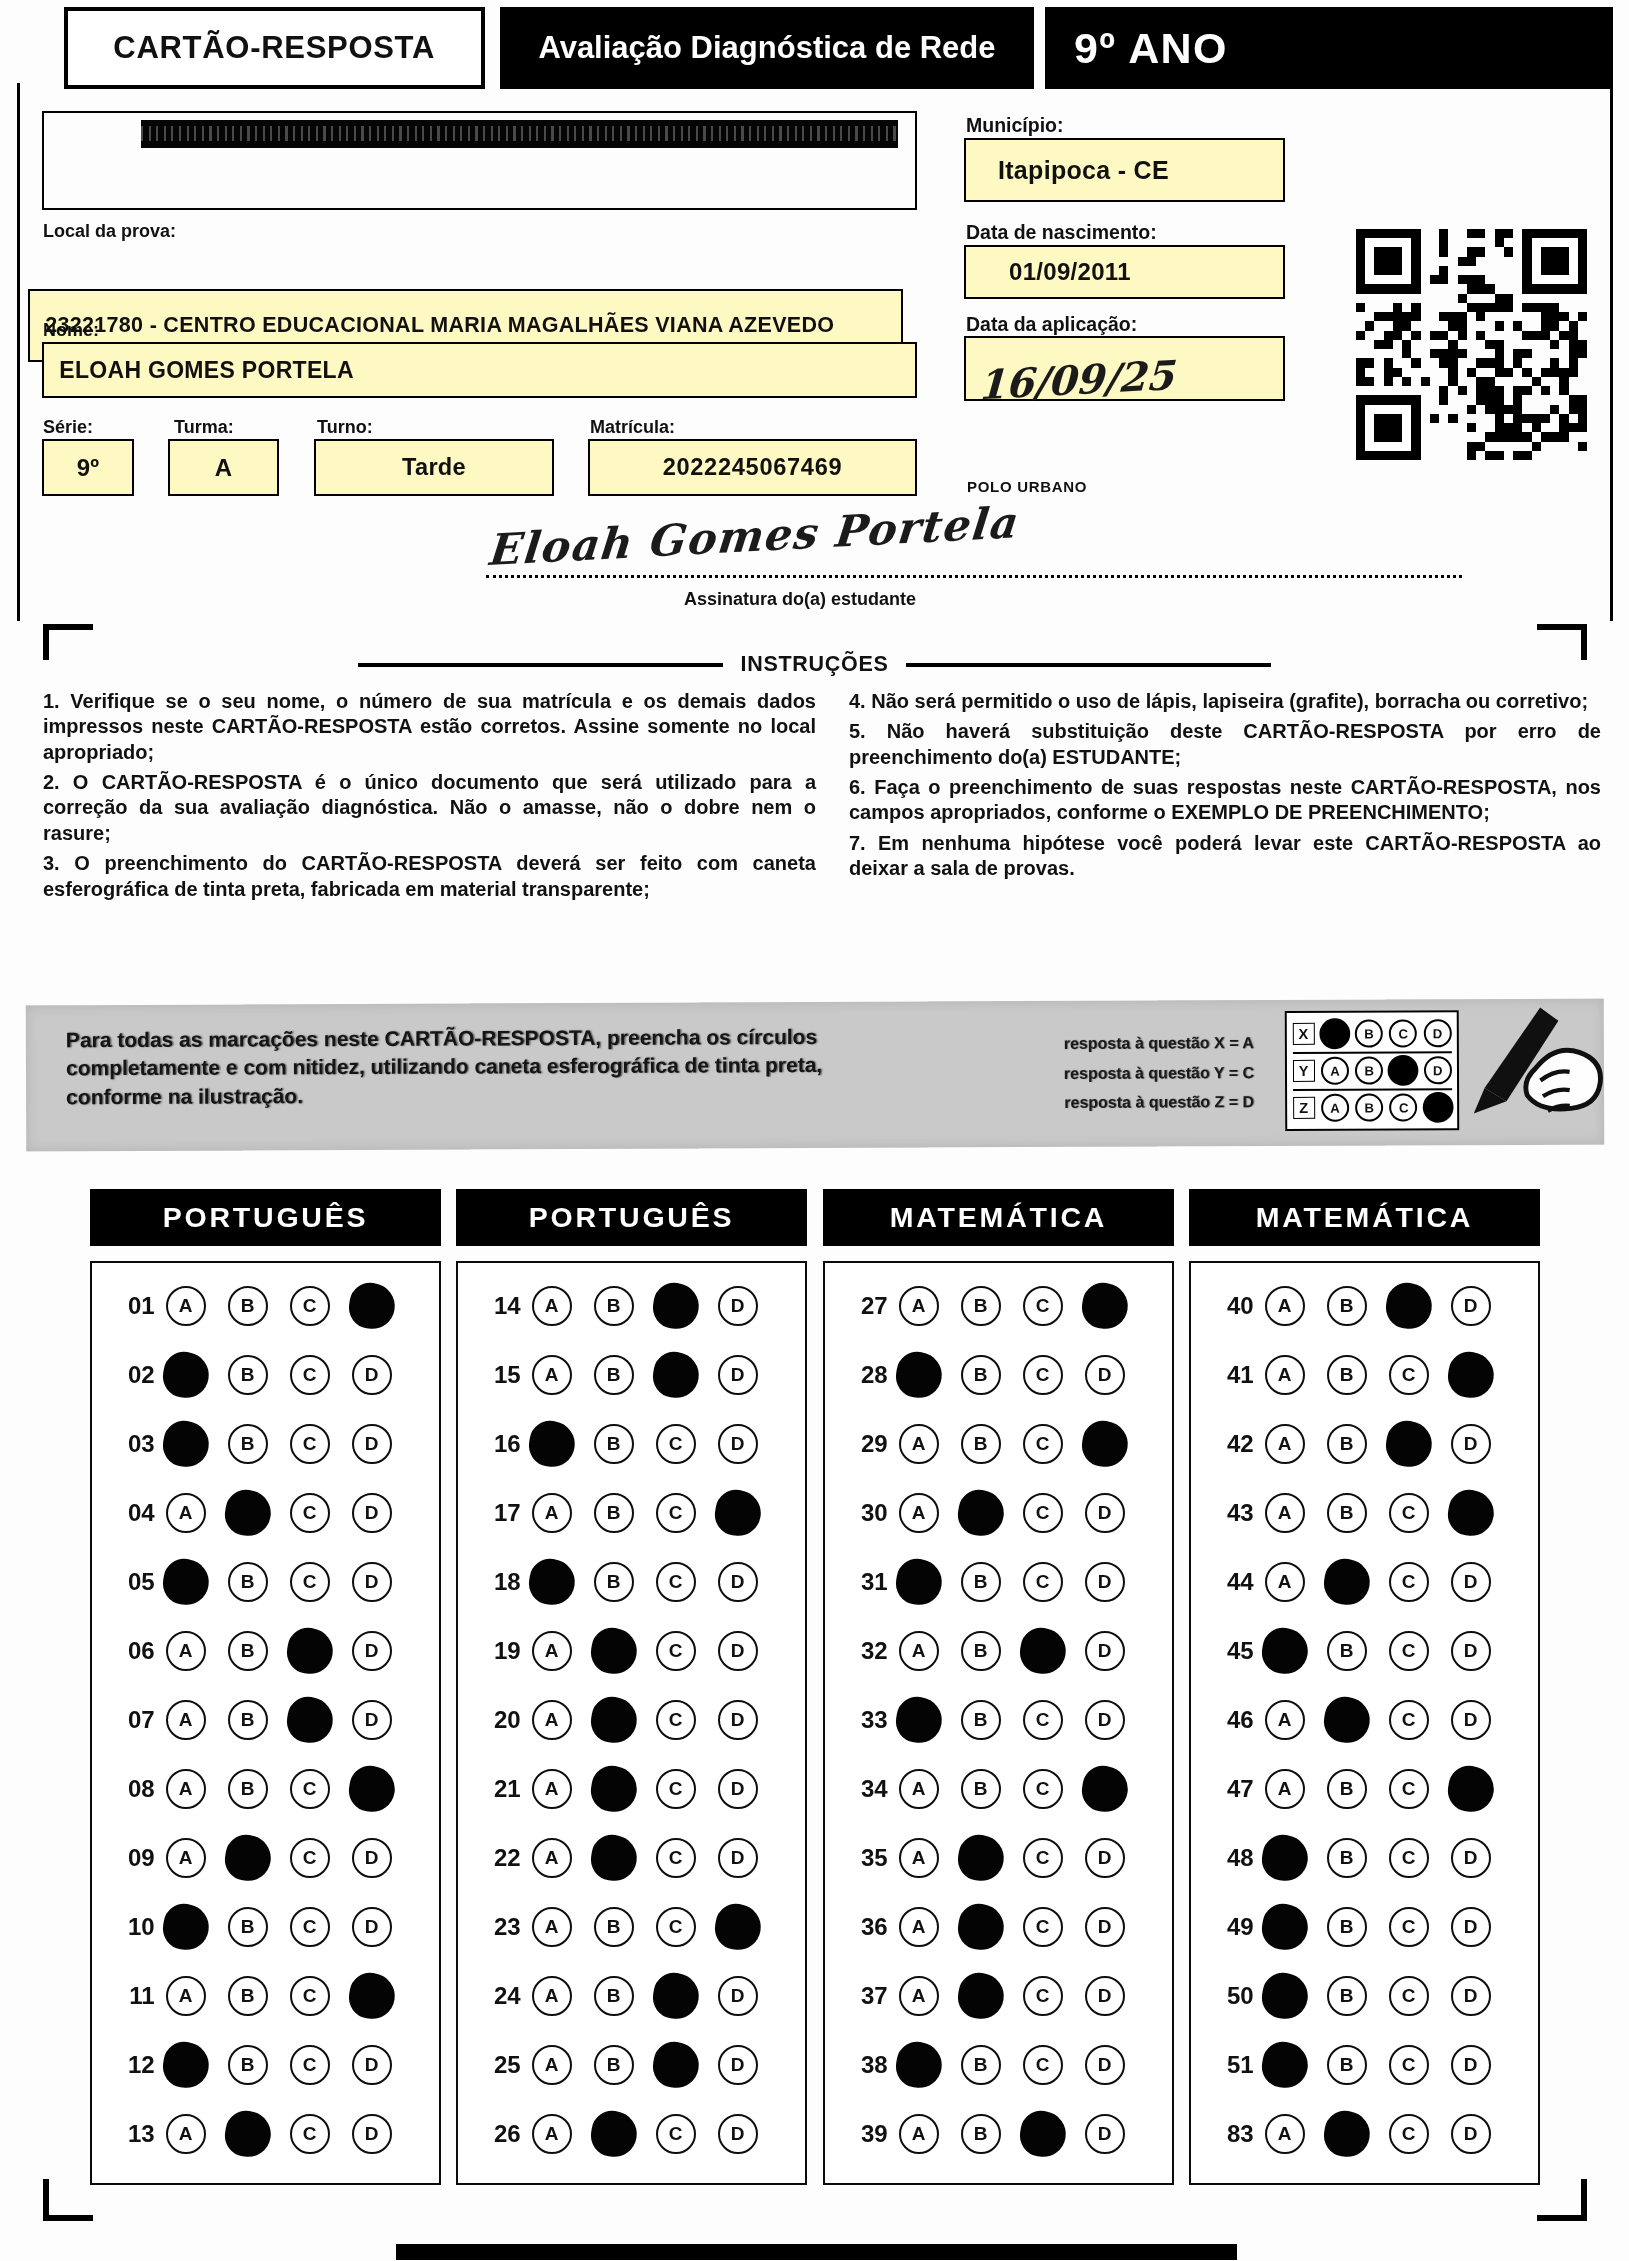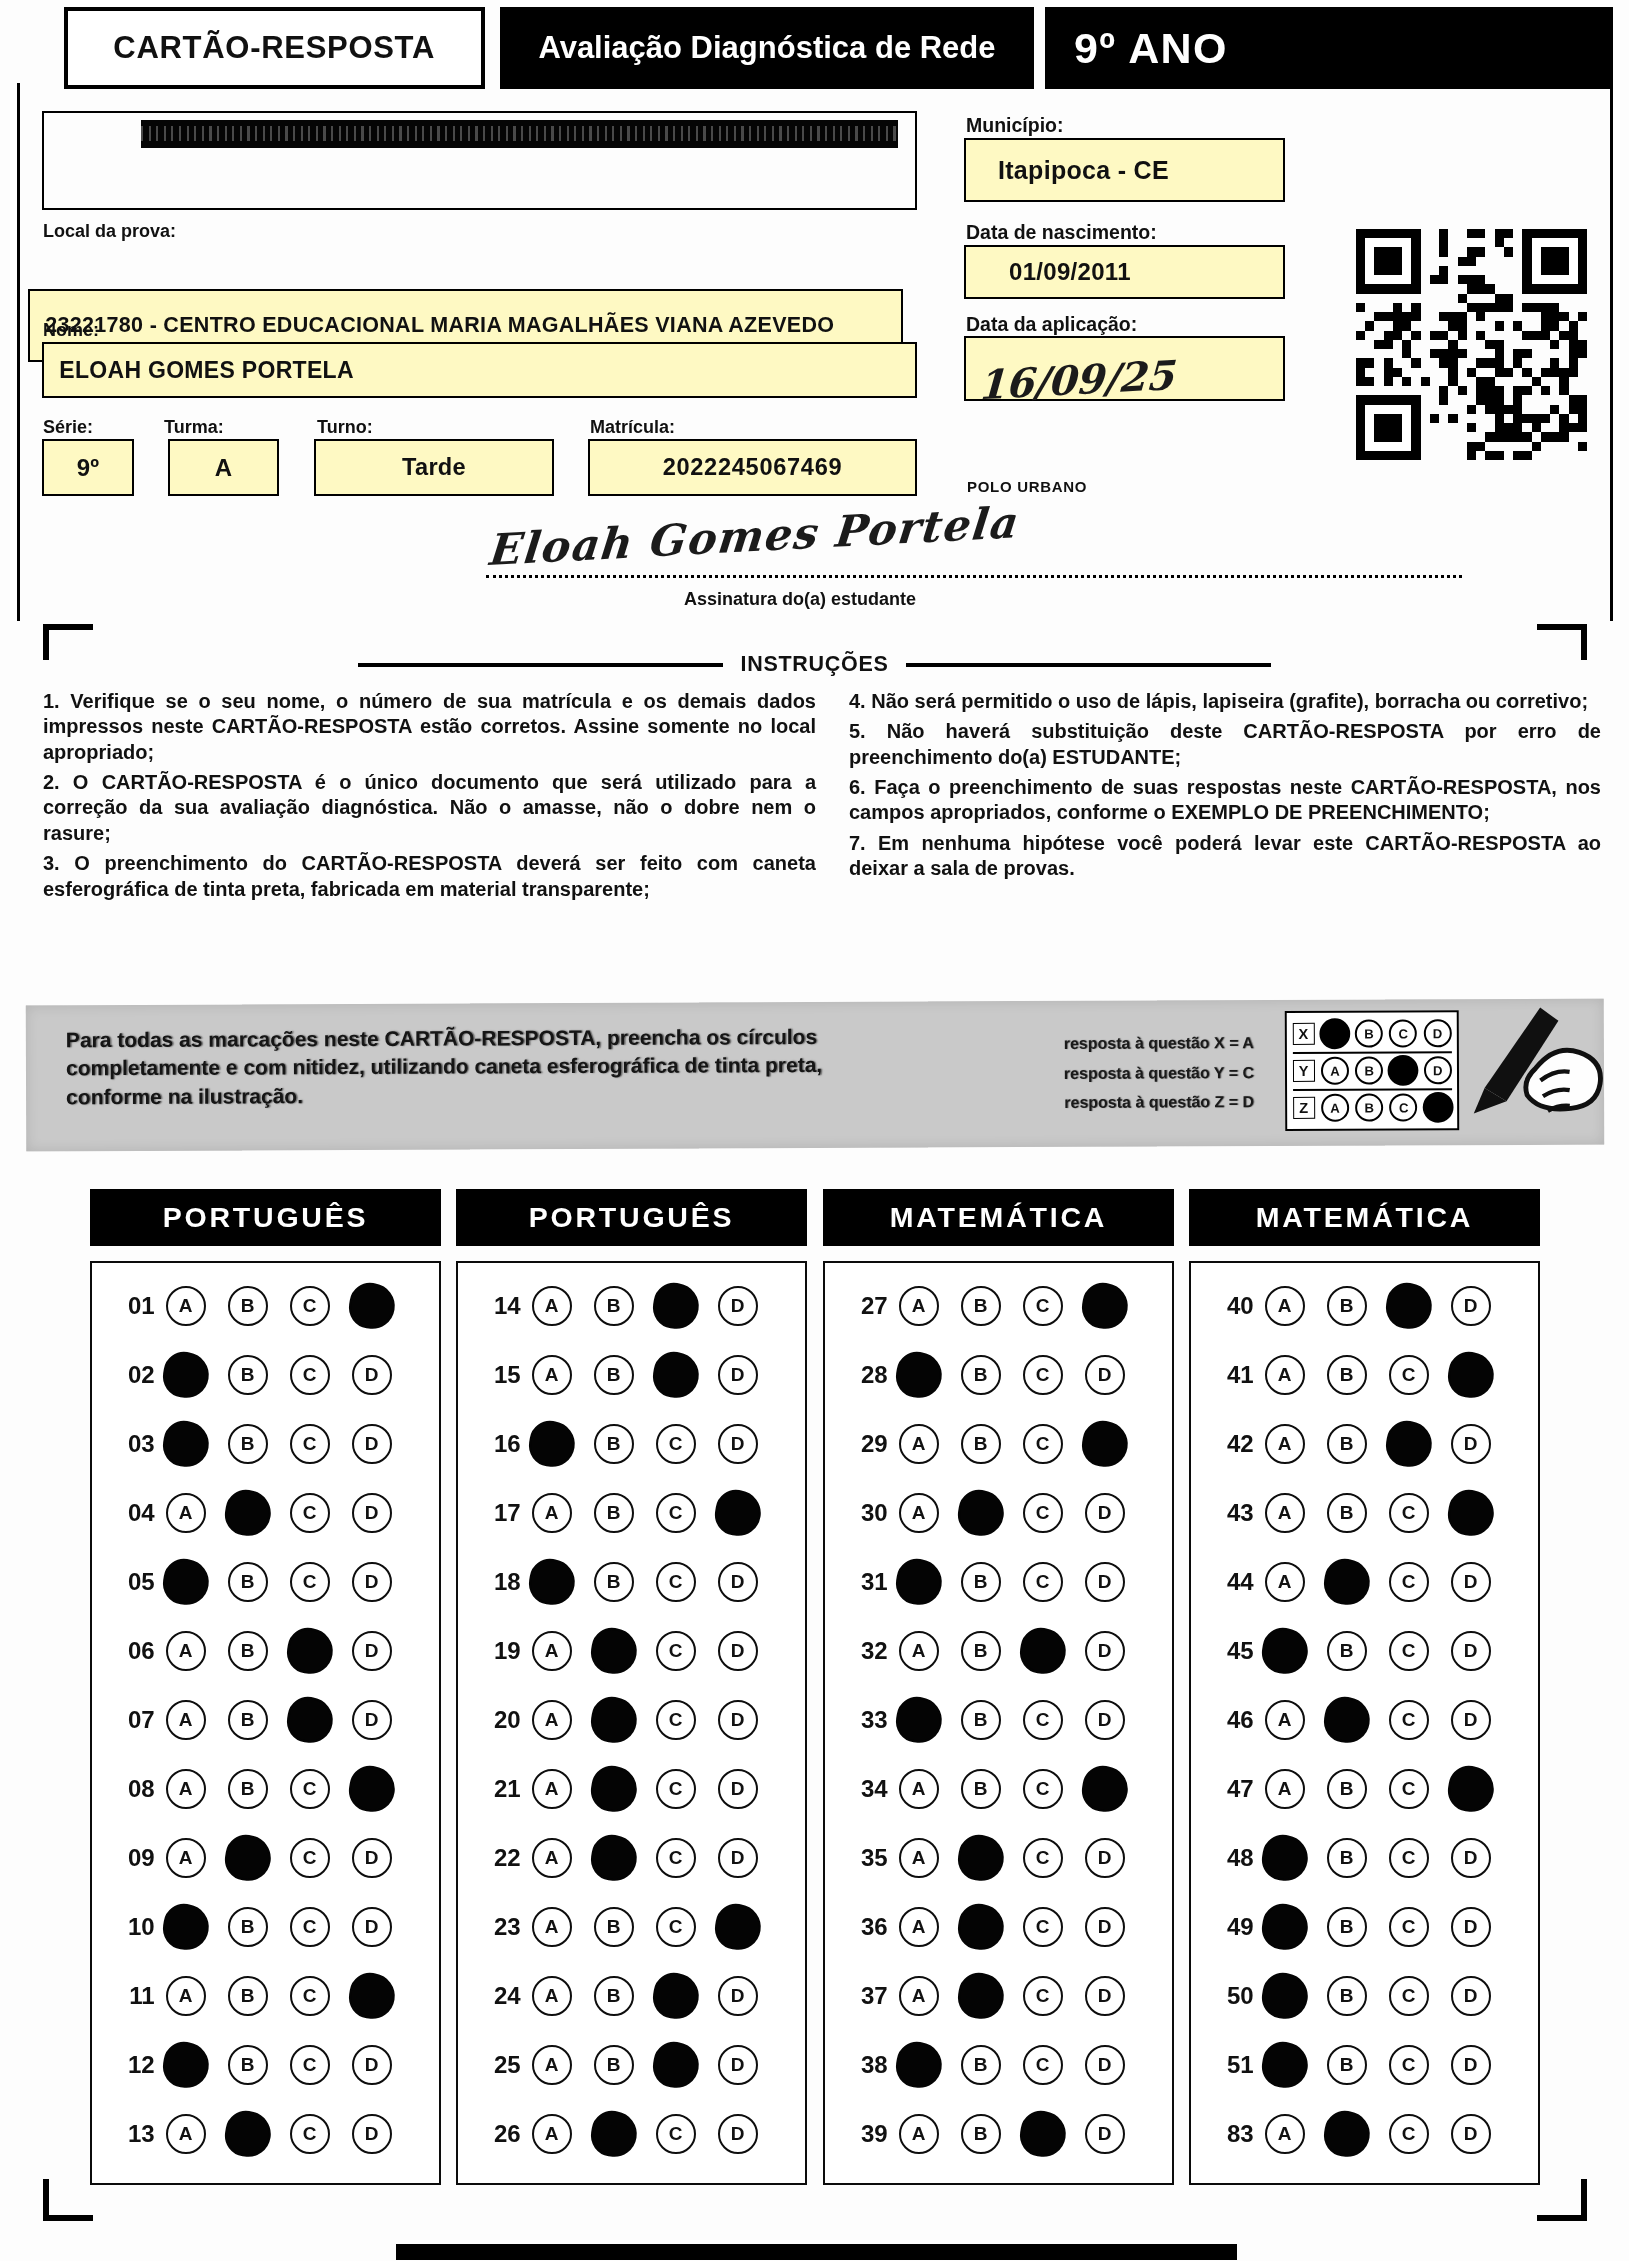--- a/index.html
+++ b/index.html
@@ -101,21 +101,21 @@
   <div class="fbox" style="left:28px; top:245px; width:875px; height:73px; padding-left:15.3px;margin-top:44px;">
     <span class="fvalue">23221780 - CENTRO EDUCACIONAL MARIA MAGALHÃES VIANA AZEVEDO</span>
   </div>
 
   <div class="flabel" style="left:43px; top:320px;">Nome:</div>
   <div class="fbox" style="left:42px; top:342px; width:875px; height:56px; padding-left:15.3px;">
     <span class="fvalue" style="font-size:23px;">ELOAH GOMES PORTELA</span>
   </div>
 
   <div class="flabel" style="left:43px; top:417px;">Série:</div>
-  <div class="flabel" style="left:164px; top:417px;">Turma:</div>
+  <div class="flabel" style="left:174px; top:417px;">Turma:</div>
   <div class="flabel" style="left:317px; top:417px;">Turno:</div>
   <div class="flabel" style="left:590px; top:417px;">Matrícula:</div>
 
   <div class="fbox" style="left:42px; top:439px; width:92px; height:57px; justify-content:center;">
     <span class="fvalue" style="font-size:24px;">9º</span>
   </div>
   <div class="fbox" style="left:168px; top:439px; width:111px; height:57px; justify-content:center;">
     <span class="fvalue" style="font-size:24px;">A</span>
   </div>
   <div class="fbox" style="left:314px; top:439px; width:240px; height:57px; justify-content:center;">

